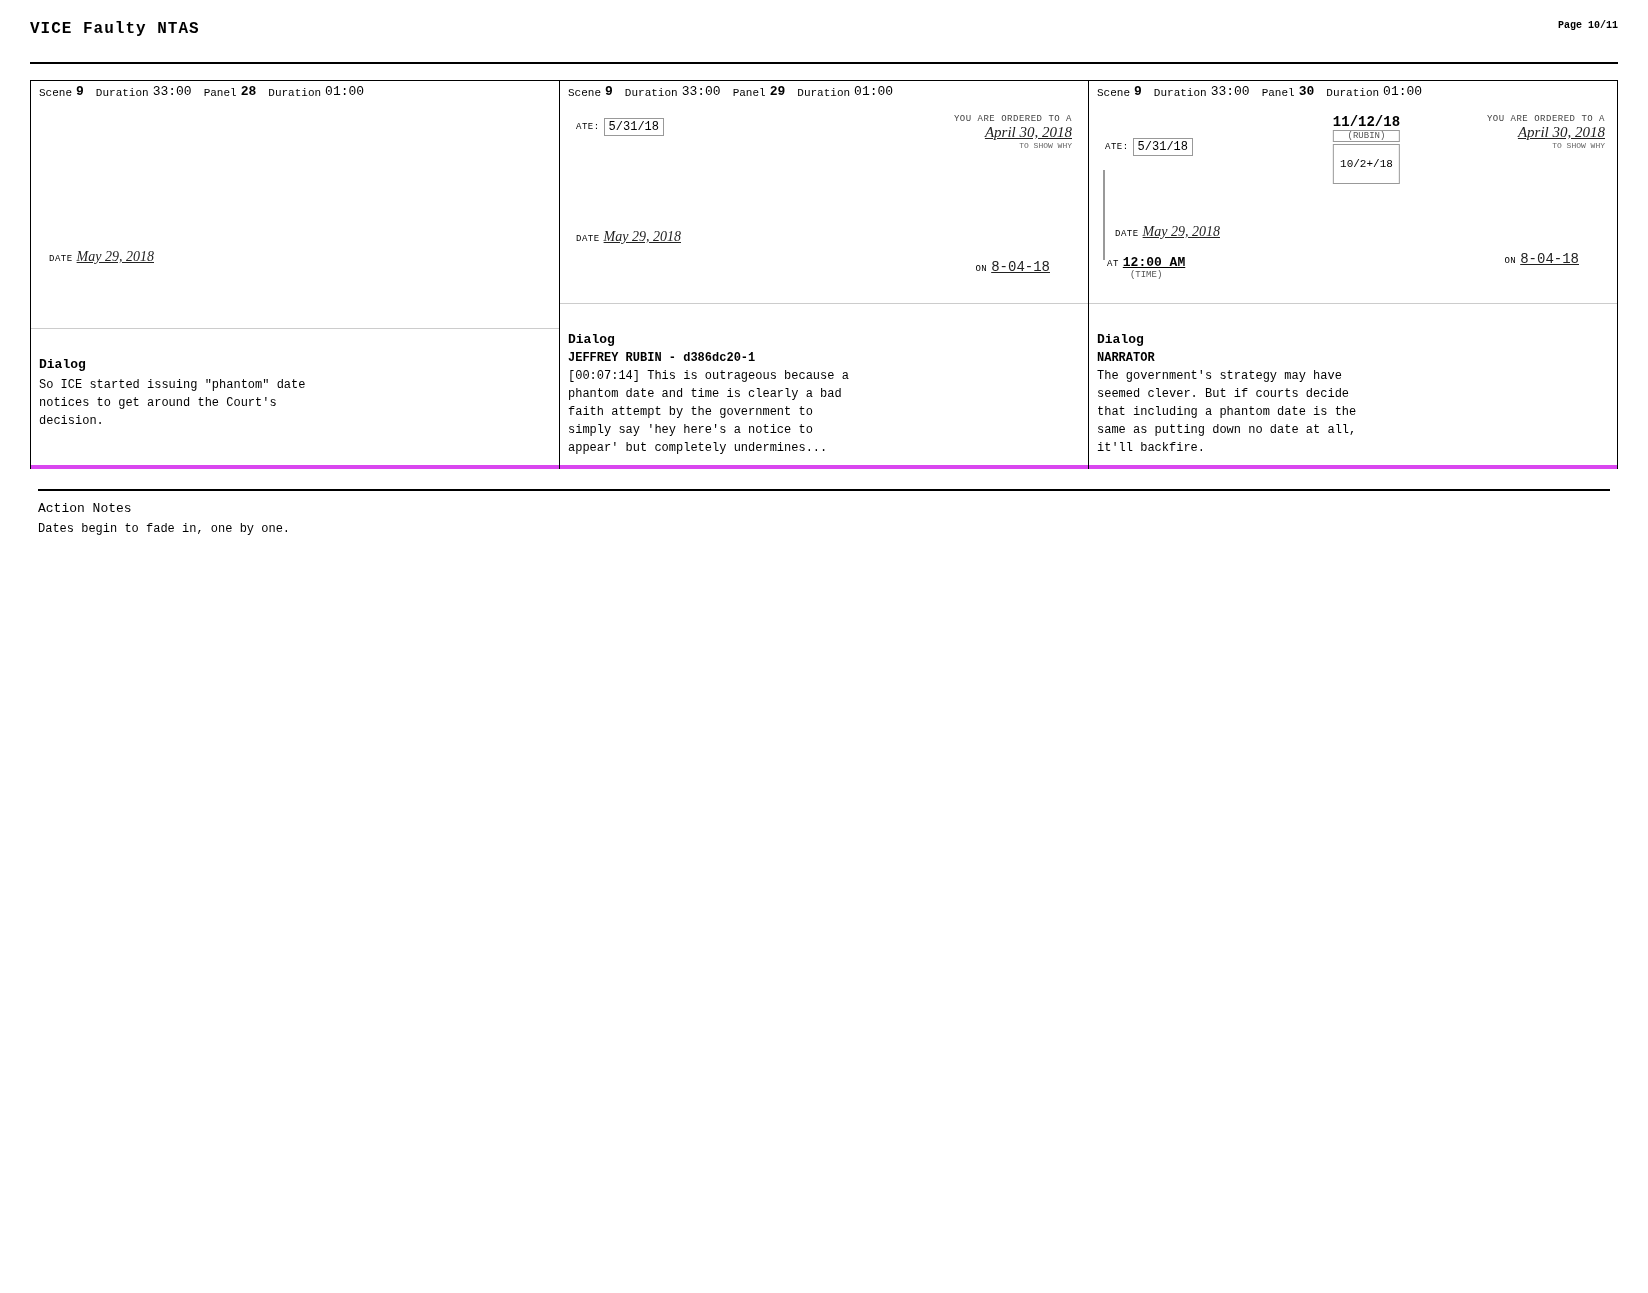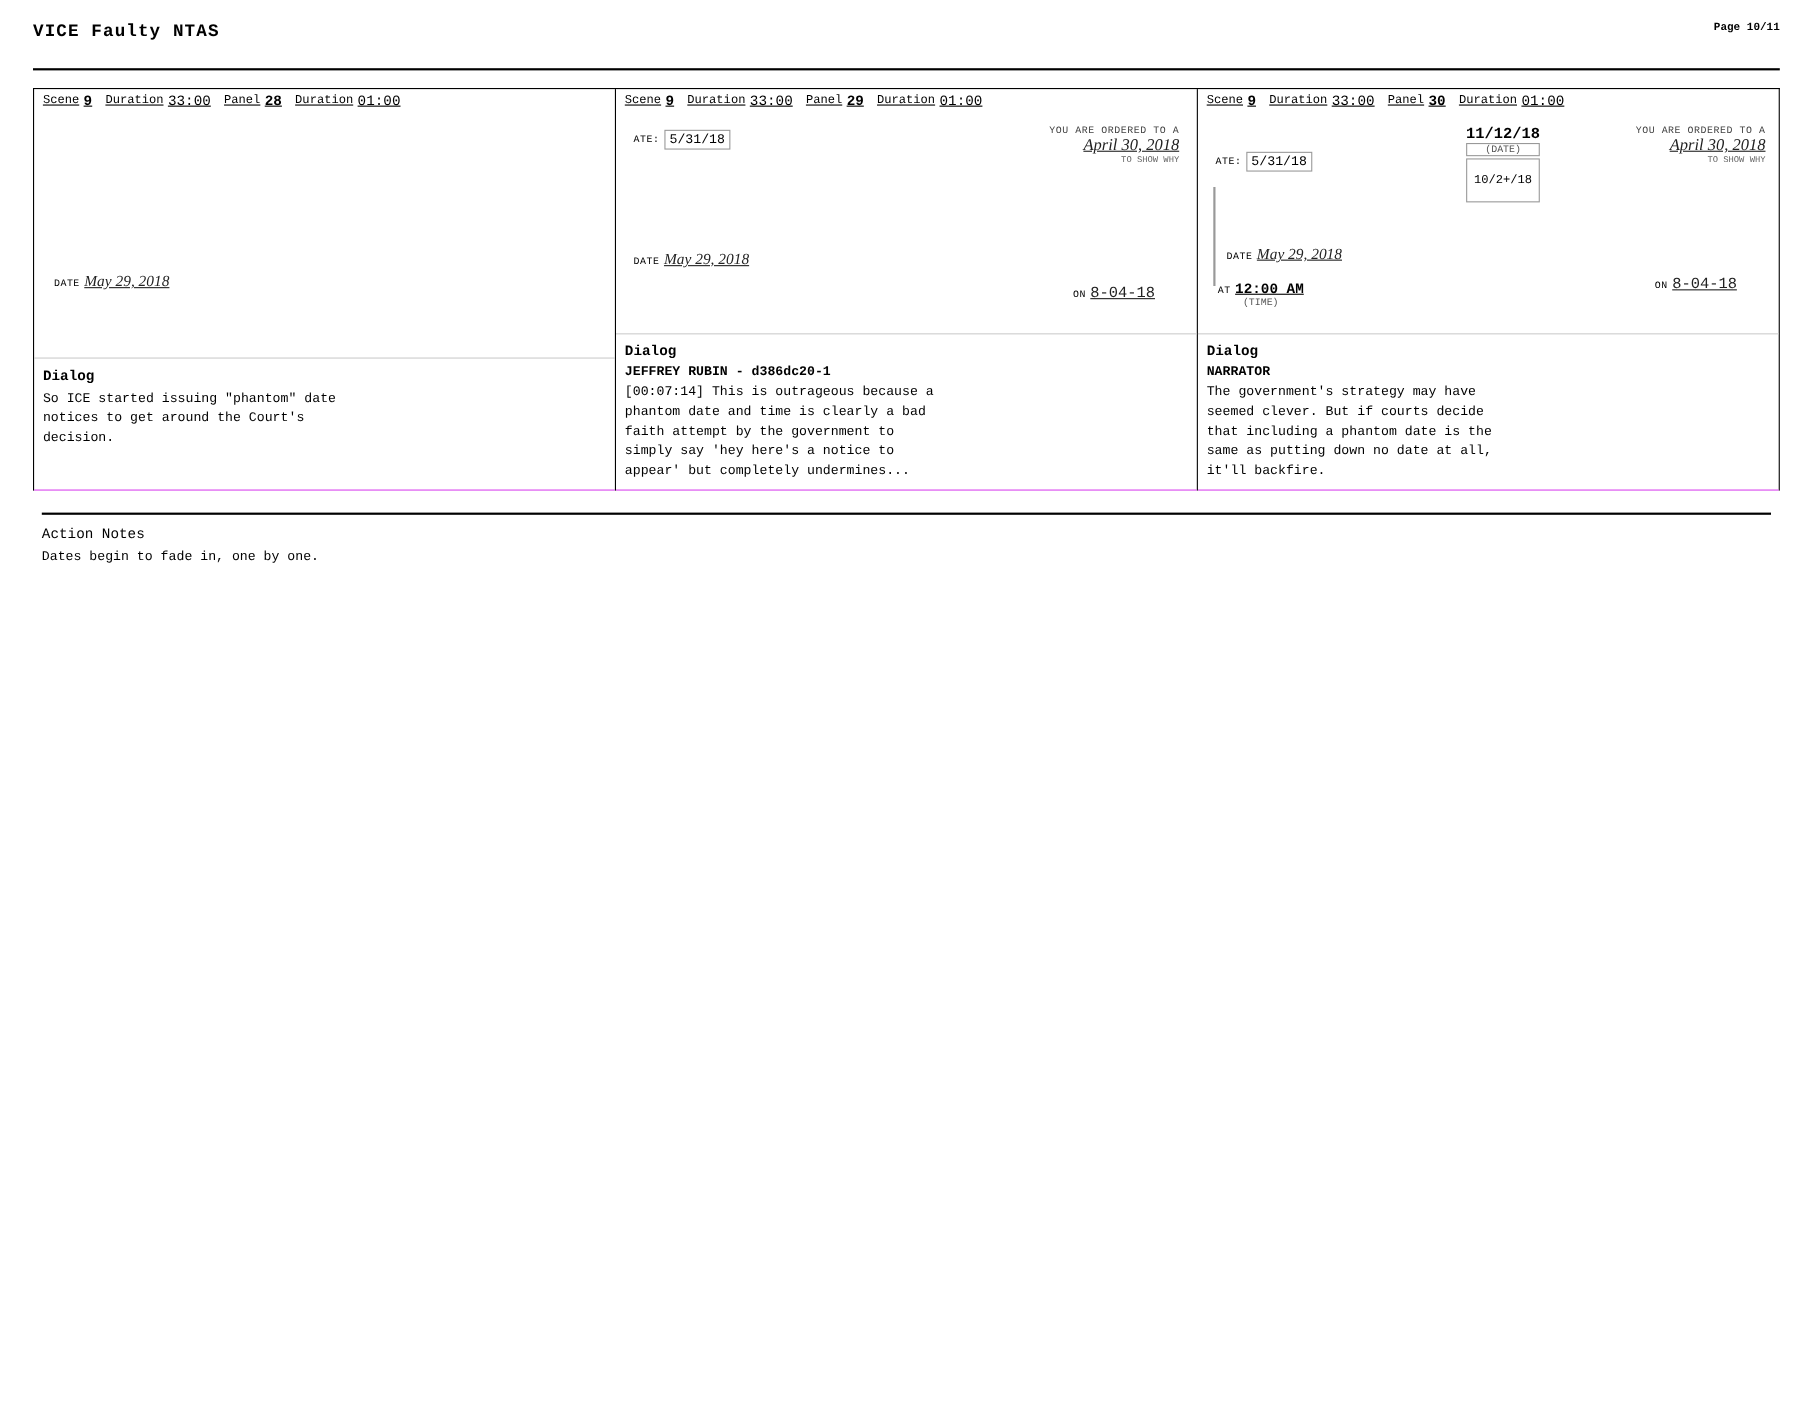--- a/index.html
+++ b/index.html
@@ -48,22 +48,23 @@
       min-height: 200px;
       position: relative;
       padding: 8px;
       display: flex;
       flex-direction: column;
       justify-content: space-between;
       border-bottom: 1px solid #ccc;
     }
     .dialog-section {
       padding: 8px;
-      border-bottom: 1px solid #d946ef;
+      border-bottom: 4px solid #d946ef;
       min-height: 120px;
+      margin-top: 20px;
     }
     .dialog-label {
       font-weight: bold;
       font-size: 13px;
       margin-bottom: 4px;
     }
     .dialog-speaker {
       font-weight: bold;
       font-size: 12px;
       margin-bottom: 2px;
@@ -97,24 +98,23 @@
     }
     .col-top-row {
       display: flex;
       align-items: baseline;
       padding: 3px 8px;
       gap: 0;
       flex-wrap: wrap;
     }
     .field-group {
       display: flex;
-      align-items: center;
+      align-items: flex-end;
       gap: 4px;
       margin-right: 12px;
-      text-decoration: underline;
     }
     .num-val {
       font-size: 13px;
       font-weight: bold;
     }
     .time-val {
       font-size: 13px;
     }
     .label-sm {
       font-size: 11px;
@@ -262,21 +262,21 @@
       <div class="image-area">
         <div style="position:relative; width:100%; height:185px;">
 
           <div style="position:absolute; top:28px; left:8px; display:flex; align-items:center; gap:4px;">
             <span class="label-printed">ATE:</span>
             <span style="border:1px solid #999; padding:1px 4px; font-family:'Courier New',monospace; font-size:12px;">5/31/18</span>
           </div>
 
           <div style="position:absolute; top:4px; left:50%; transform:translateX(-30%); text-align:center;">
             <div style="font-family:'Courier New',monospace; font-size:14px; font-weight:bold;">11/12/18</div>
-            <div style="font-size:9px; font-family:'Courier New',monospace; color:#555; border:1px solid #999; padding:0 2px;">(DATE)</div>
+            <div style="font-size:9px; font-family:'Courier New',monospace; color:#555; border:1px solid #999; padding:0 2px;">(RUBIN)</div>
             <div style="font-size:11px; font-family:'Courier New',monospace; border:1px solid #999; padding:13px 3px; margin-top:2px;">10/2+/18</div>
           </div>
 
           <div style="position:absolute; top:4px; right:4px; text-align:right;">
             <div style="font-size:9px; font-family:'Courier New',monospace; letter-spacing:0.5px; color:#444;">YOU ARE ORDERED TO A</div>
             <div class="underline-text" style="font-size:15px;">April 30, 2018</div>
             <div style="font-size:8px; font-family:'Courier New',monospace; color:#666;">TO SHOW WHY</div>
           </div>
 
           <div style="position:absolute; left:6px; top:60px; width:2px; height:90px; background:#999;"></div>

